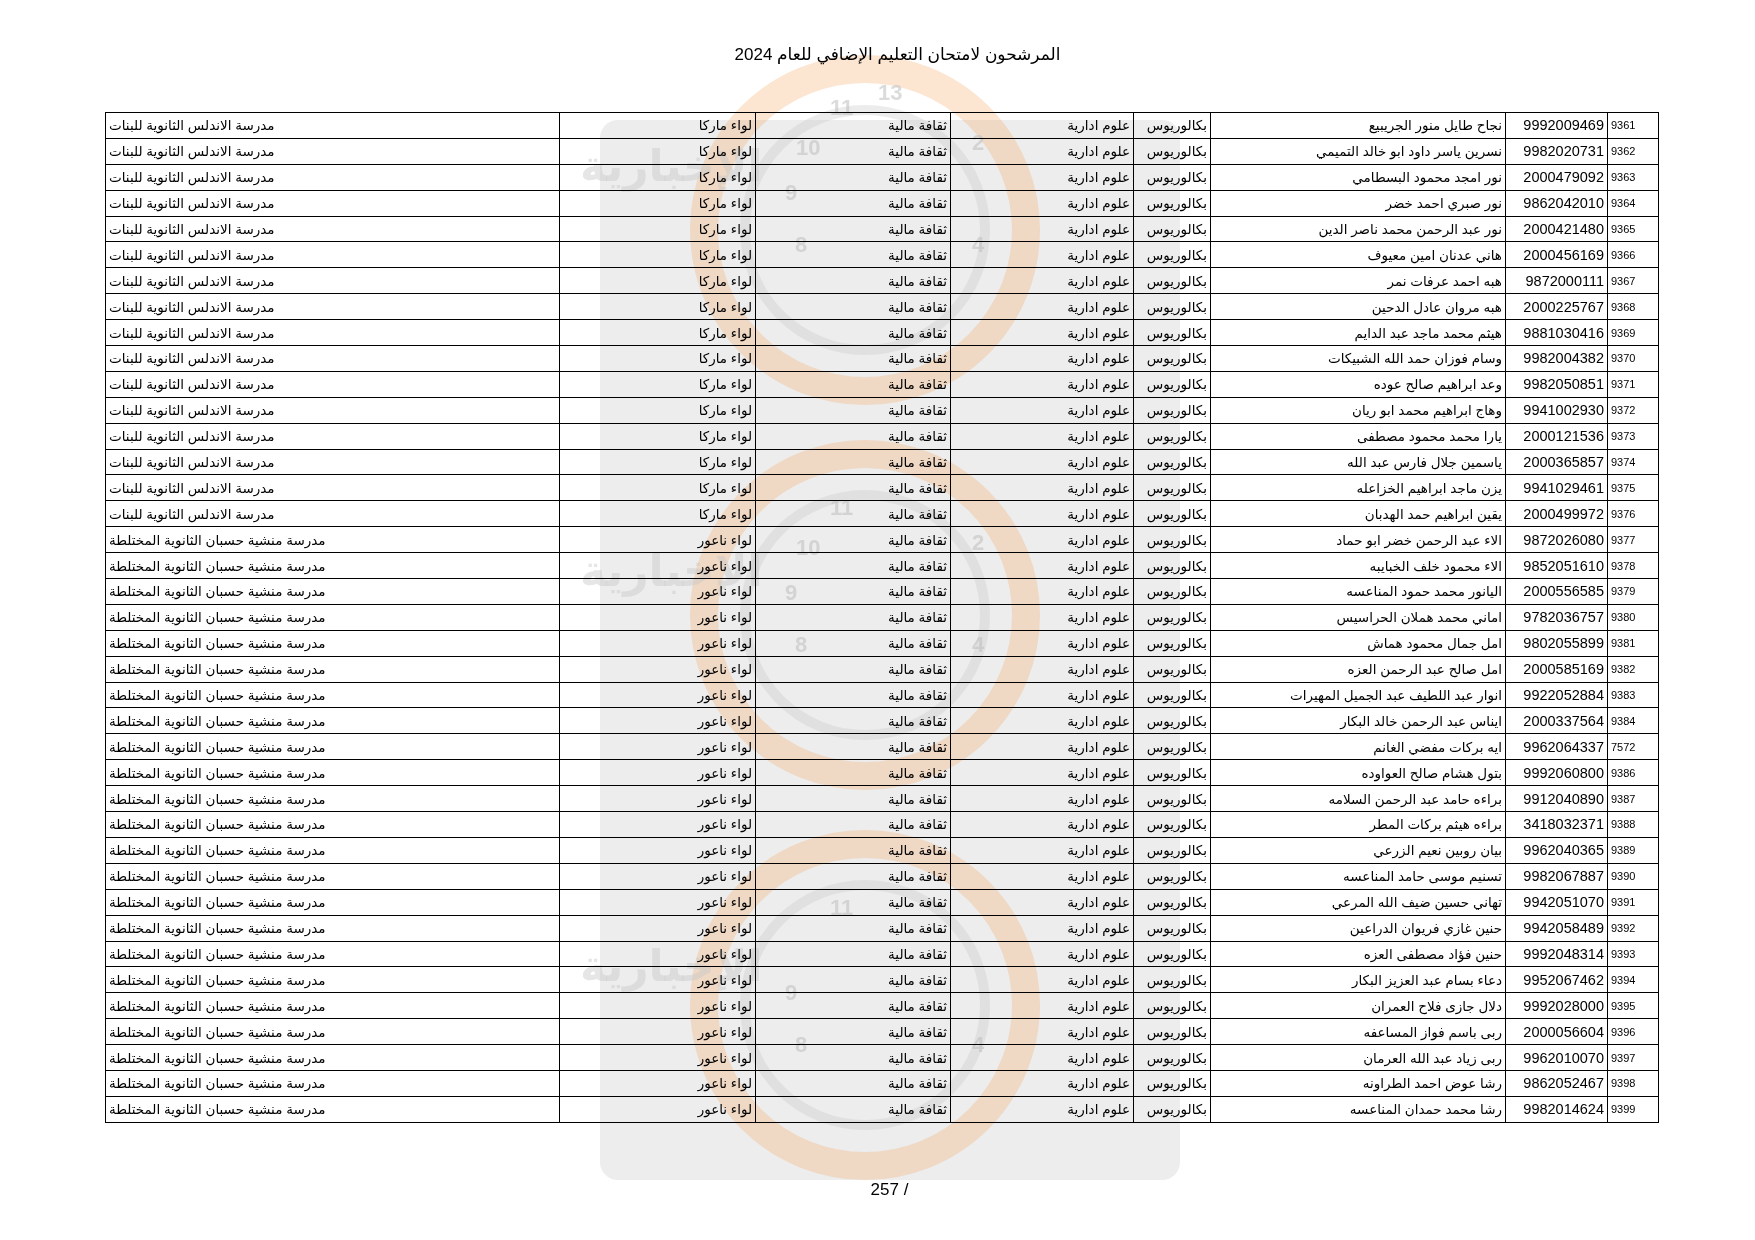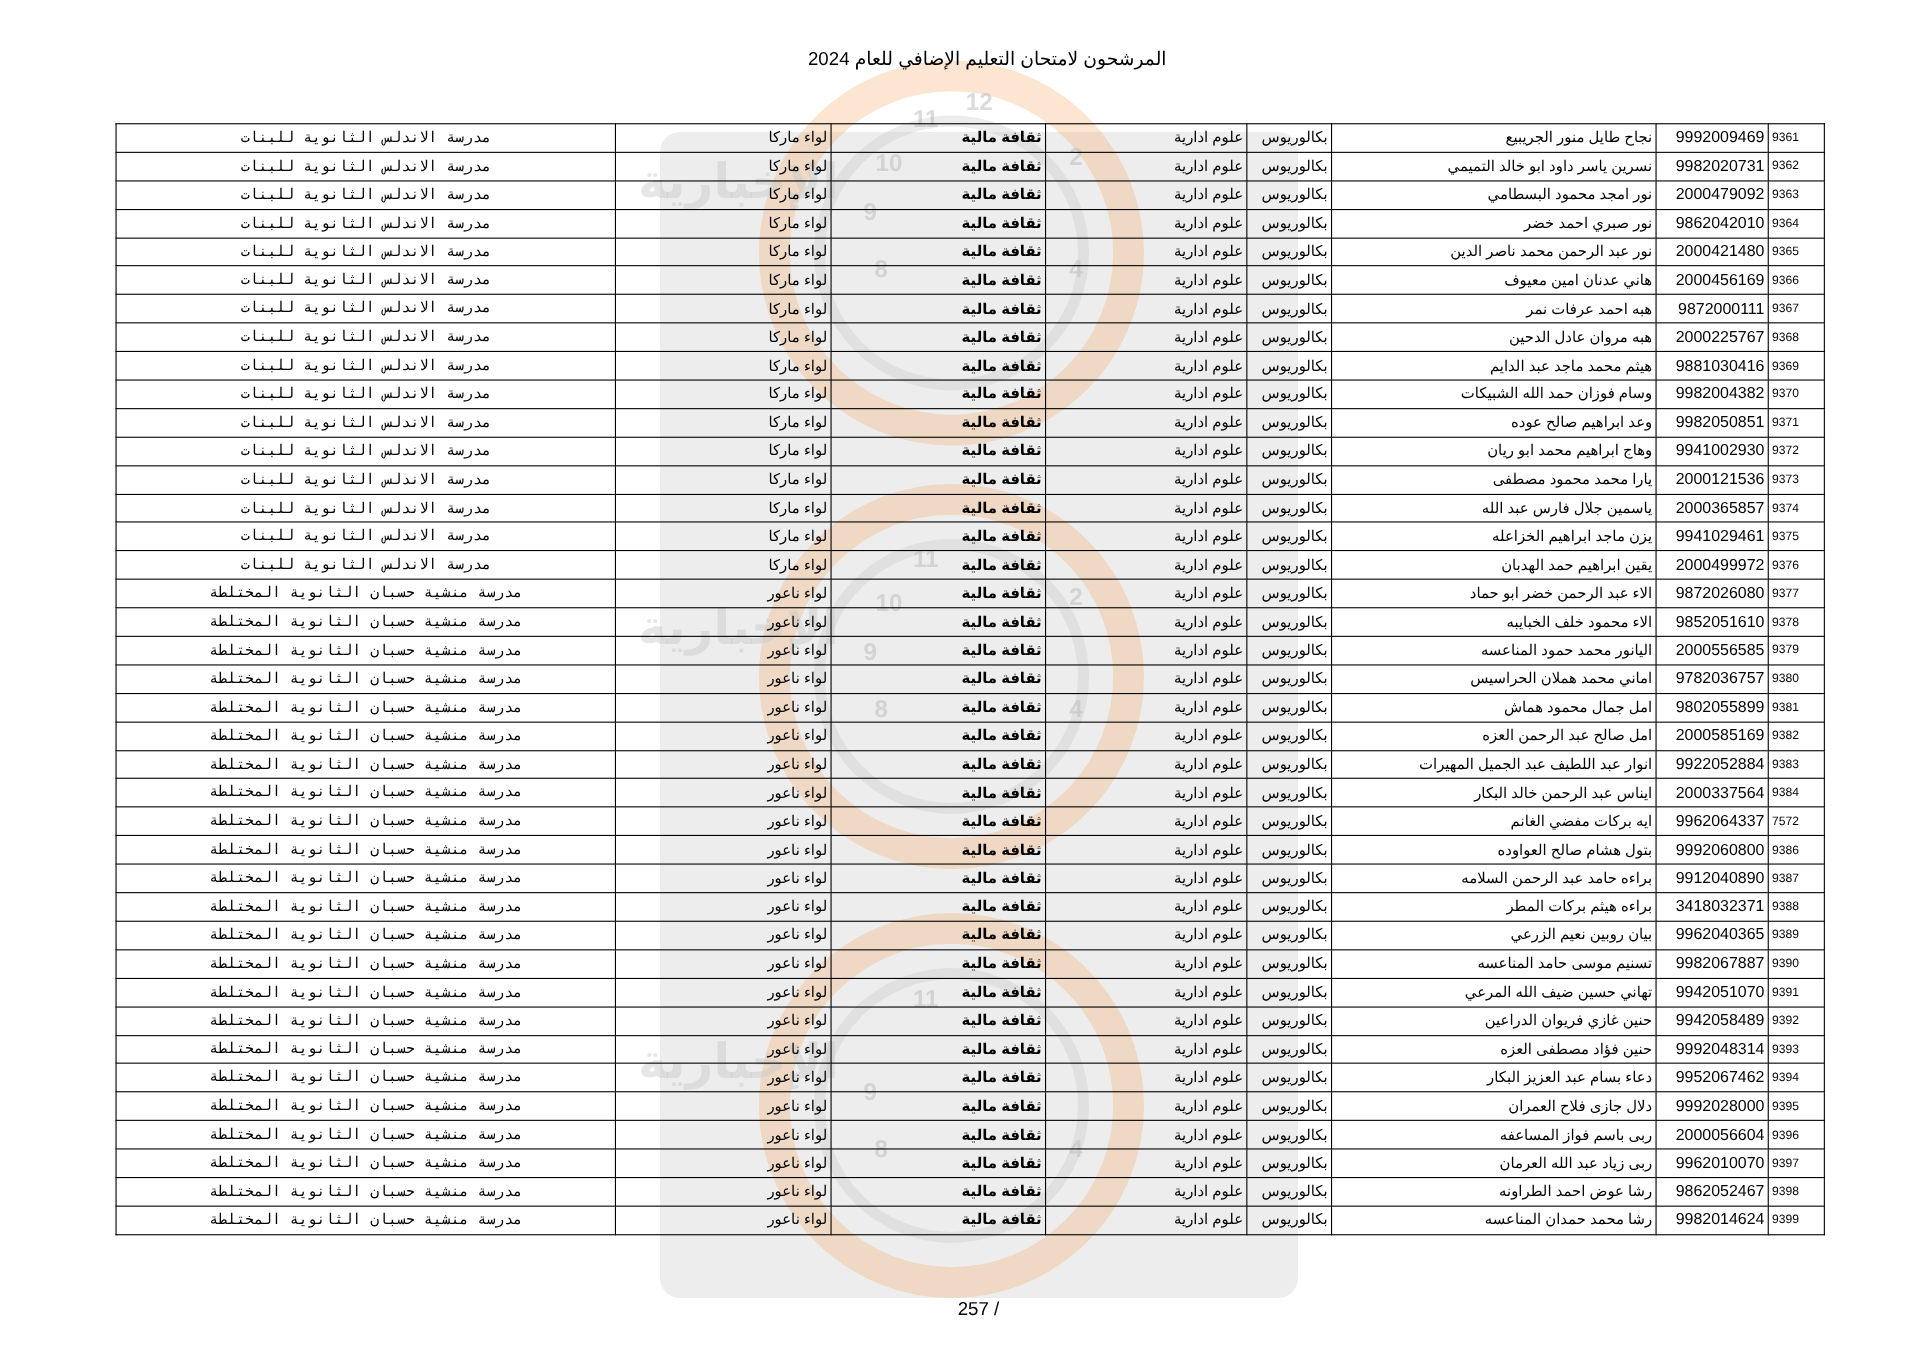--- a/index.html
+++ b/index.html
@@ -12,38 +12,38 @@
   .wm-block { position:absolute; background:rgba(215,215,215,0.45); border-radius:18px; }
   .title { position:absolute; top:44px; left:0; width:1755px; text-align:center; font-size:17px; direction:rtl; z-index:2;padding-left:20px; }
   .tbl-wrap { position:absolute; left:105px; top:112px; width:1554px; z-index:2; }
   table { border-collapse:collapse; width:100%; table-layout:fixed; direction:rtl; }
   td { border:1px solid #000; height:24.9px; padding:0 3px; font-size:13.5px; white-space:nowrap; overflow:hidden; vertical-align:middle; }
   td.c-seq { width:44px; text-align:left; font-size:11px; }
   td.c-id { width:95px; text-align:right; font-size:14.5px;margin-top:32px; }
   td.c-name { width:288px; text-align:right; }
   td.c-deg { width:70px; text-align:right; }
   td.c-major { width:176px; text-align:right; }
-  td.c-subj { width:188px; text-align:right; font-weight:bold;margin-top:32px; }
+  td.c-subj { width:188px; text-align:right; font-weight:normal;margin-top:32px; }
   td.c-dist { width:189px; text-align:right; }
-  td.c-school { text-align:center;font-family:Liberation Mono, monospace; }
+  td.c-school { text-align:left; }
   table tr { background:transparent; }
   .page-num { position:absolute; top:1180px; left:12px; width:1755px; text-align:center; font-size:17px; z-index:2; }
 </style>
 </head>
 <body>
 
 <div class="watermark" style="left:0;top:0;width:1755px;height:1240px;">
   <div class="wm-block" style="left:600px;top:120px;width:580px;height:1060px;"></div>
   <div class="wm-ring" style="left:690px;top:55px;width:350px;height:350px;"></div>
   <div class="wm-inner" style="left:740px;top:105px;width:250px;height:250px;"></div>
   <div class="wm-ring" style="left:690px;top:440px;width:350px;height:350px;"></div>
   <div class="wm-inner" style="left:740px;top:490px;width:250px;height:250px;"></div>
   <div class="wm-ring" style="left:690px;top:830px;width:350px;height:350px;"></div>
   <div class="wm-inner" style="left:740px;top:880px;width:250px;height:250px;"></div>
-  <span class="wm-num" style="left:878px;top:80px;">12</span>
+  <span class="wm-num" style="left:878px;top:80px;">13</span>
   <span class="wm-num" style="left:830px;top:95px;">11</span>
   <span class="wm-num" style="left:796px;top:135px;">10</span>
   <span class="wm-num" style="left:972px;top:130px;">2</span>
   <span class="wm-num" style="left:785px;top:180px;">9</span>
   <span class="wm-num" style="left:795px;top:232px;">8</span>
   <span class="wm-num" style="left:972px;top:232px;">4</span>
   <span class="wm-num" style="left:830px;top:495px;">11</span>
   <span class="wm-num" style="left:796px;top:535px;">10</span>
   <span class="wm-num" style="left:972px;top:530px;">2</span>
   <span class="wm-num" style="left:785px;top:580px;">9</span>

